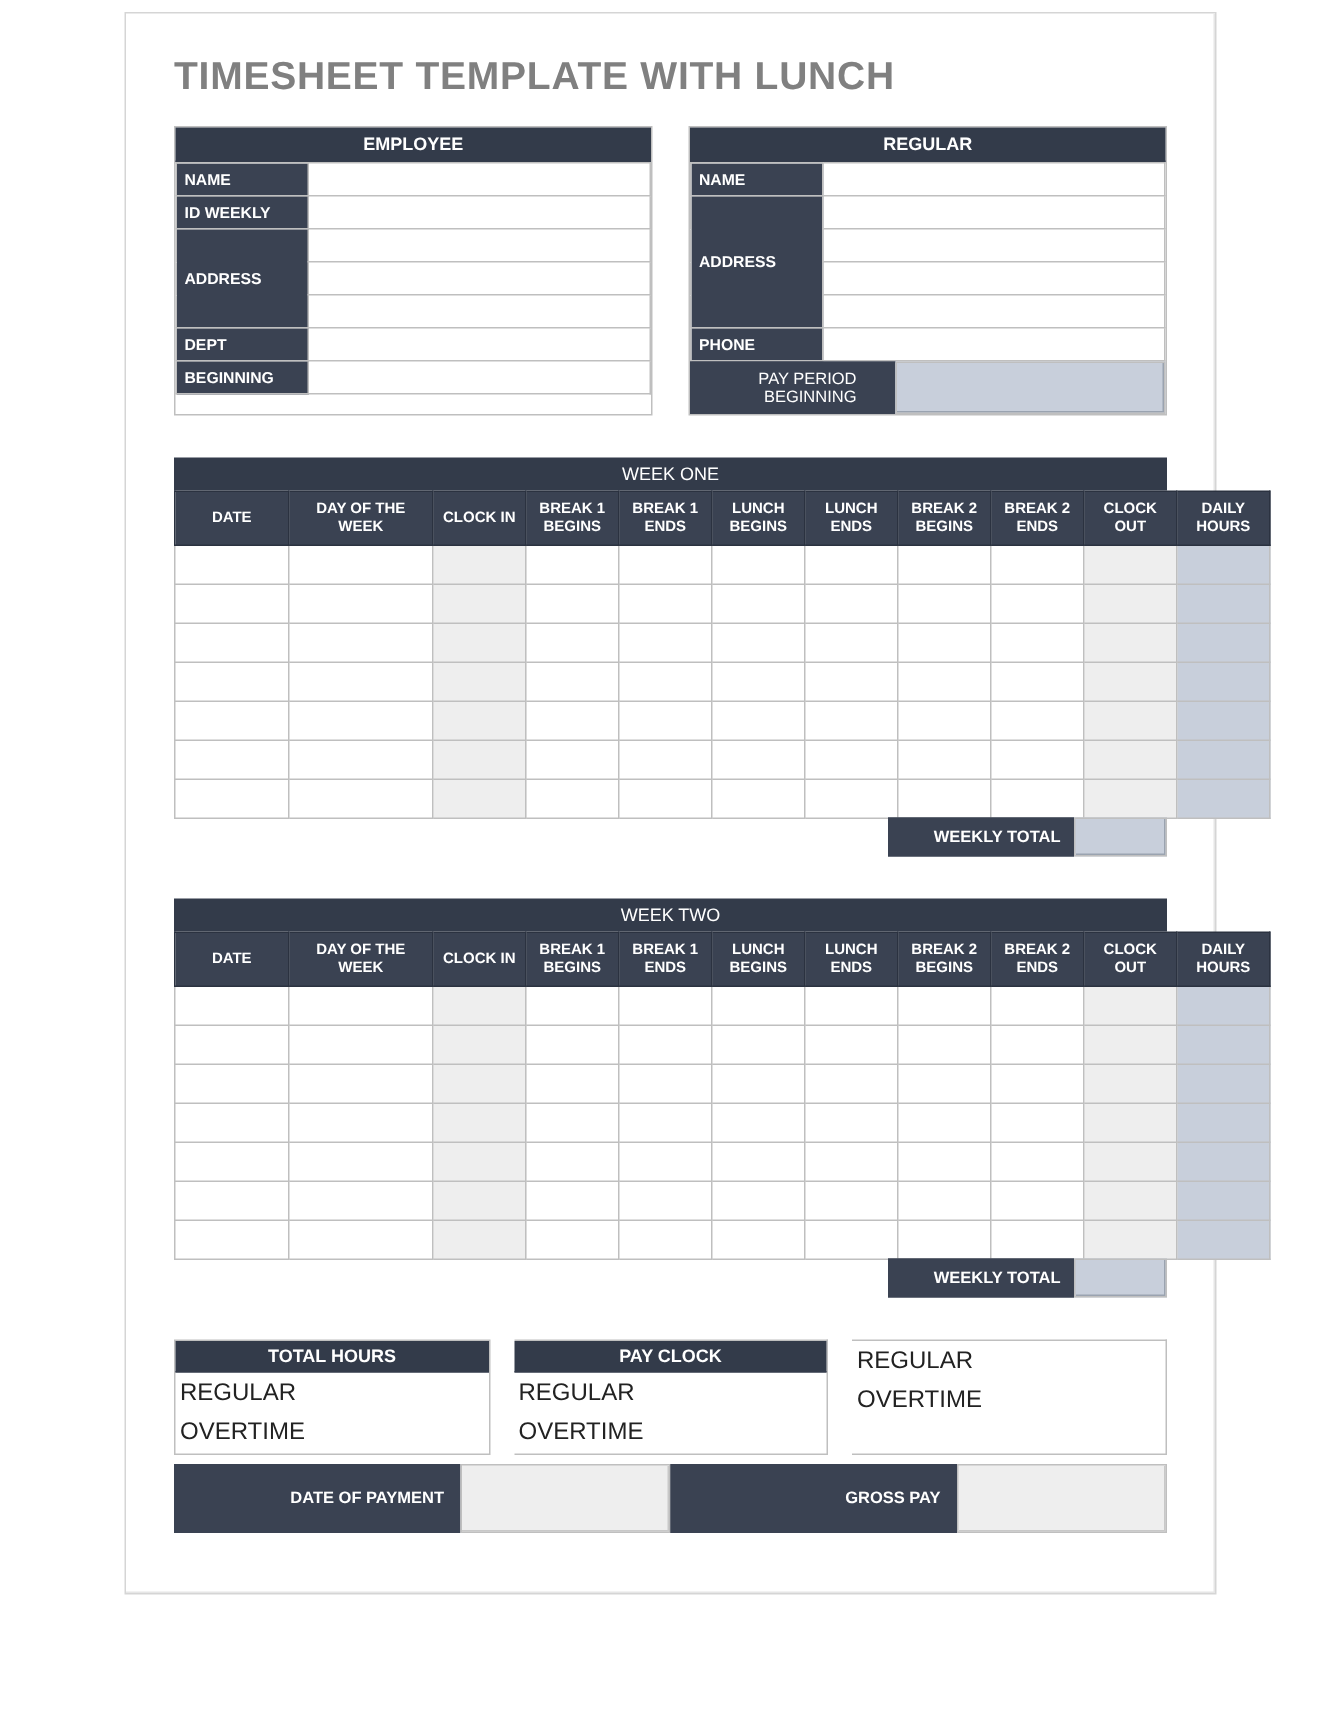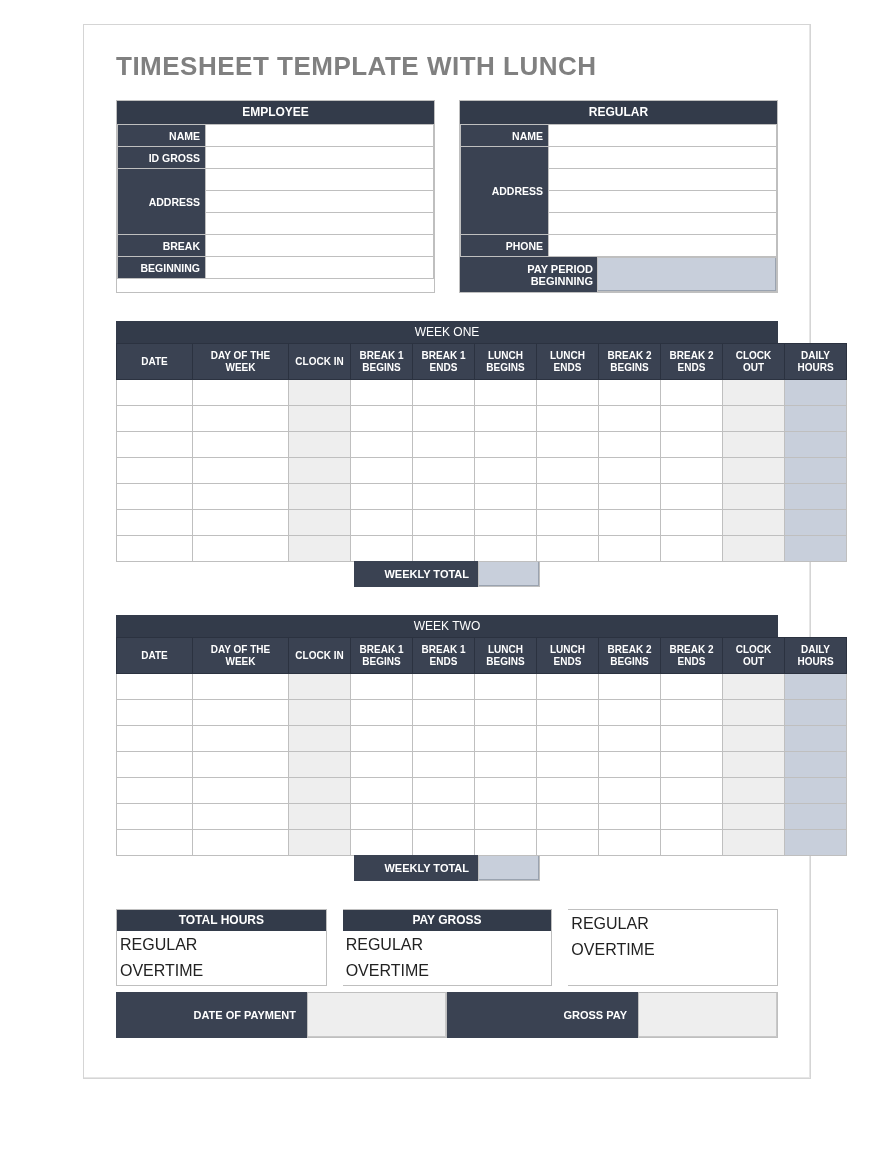--- a/index.html
+++ b/index.html
@@ -14,21 +14,21 @@
   *{box-sizing:border-box;}
   body{
     margin:0;
     background:#ffffff;
     font-family:Arial,Helvetica,sans-serif;
     color:#222;
     padding:8px;
   }
   .page{
     width:728px;
-    margin:16px auto;
+    margin:0 auto;
     border:1px solid var(--grey-line-light);
     padding:26px 32px 40px 32px;
     box-shadow:inset -1px -1px 0 #e6e6e6;
   }
   h1.title{
     margin:0 0 18px 0;
     font-family:Arial,Helvetica,sans-serif;
     font-size:26px;
     font-weight:bold;
     letter-spacing:0.5px;
@@ -50,21 +50,20 @@
     font-size:12px;
     font-weight:bold;
     text-align:center;
     padding:4px 0;
     border-bottom:1px solid var(--navy-dark);
   }
   .card table{
     width:100%;
     border-collapse:collapse;
     table-layout:fixed;
-    text-align:right;
   }
   .card td{
     border:1px solid var(--grey-line);
     font-size:10.5px;
     height:22px;
     padding:0 5px;
   }
   .card td.label{
     background:var(--navy);
     color:#fff;
@@ -73,23 +72,23 @@
     white-space:nowrap;
   }
   .card td.value{background:#fff;}
   
   .pay-period-row{display:flex;}
   .pay-period-label{
     flex:1;
     background:var(--navy);
     color:#fff;
     font-size:11px;
-    font-weight:bold;
+    font-weight:normal;
     text-align:right;
-    padding:5px 4px;
+    padding:5px 26px;
     border-top:1px solid var(--navy);
   }
   .pay-period-value{
     width:180px;
     background:var(--cell-blue);
     border:1px solid var(--grey-line);
     box-shadow:inset -1px -1px 0 #9aa3b0;
   }
 
   
@@ -125,21 +124,21 @@
     text-align:center;
   }
   table.week col.date{width:76px;}
   table.week col.dow{width:96px;}
   table.week col.std{width:62px;}
   td.shade-grey{background:var(--cell-shade);}
   td.shade-blue{background:var(--cell-blue);}
 
   .weekly-total-row{
     display:flex;
-    justify-content:center;
+    justify-content:flex-end;
     margin-top:-1px;
   }
   .weekly-total-label{
     background:var(--navy);
     color:#fff;
     font-size:11px;
     font-weight:bold;
     text-align:right;
     padding:6px 8px;
     width:124px;
@@ -200,35 +199,35 @@
 
     <div class="card">
       <div class="card-header">EMPLOYEE</div>
       <table>
         <tbody>
             <tr>
           <td class="label">NAME</td>
           <td class="value"></td>
         </tr>
         <tr>
-          <td class="label">ID GROSS</td>
+          <td class="label">ID WEEKLY</td>
           <td class="value"></td>
         </tr>
         <tr>
           <td class="label" rowspan="3">ADDRESS</td>
           <td class="value"></td>
         </tr>
         <tr>
               <td class="value"></td>
             </tr>
         <tr>
               <td class="value"></td>
             </tr>
         <tr>
-          <td class="label">BREAK</td>
+          <td class="label">DEPT</td>
           <td class="value"></td>
         </tr>
         <tr>
           <td class="label">BEGINNING</td>
           <td class="value"></td>
         </tr>
       </tbody>
         </table>
     </div>
 
@@ -538,21 +537,21 @@
           <td class="value"></td>
         </tr>
         <tr>
           <td class="label">OVERTIME</td>
           <td class="value"></td>
         </tr>
       </tbody>
         </table>
     </div>
     <div class="pay-card">
-      <div class="card-header">PAY GROSS</div>
+      <div class="card-header">PAY CLOCK</div>
       <table>
         <tbody>
             <tr>
           <td class="label">REGULAR</td>
           <td class="value"></td>
         </tr>
         <tr>
           <td class="label">OVERTIME</td>
           <td class="value"></td>
         </tr>

